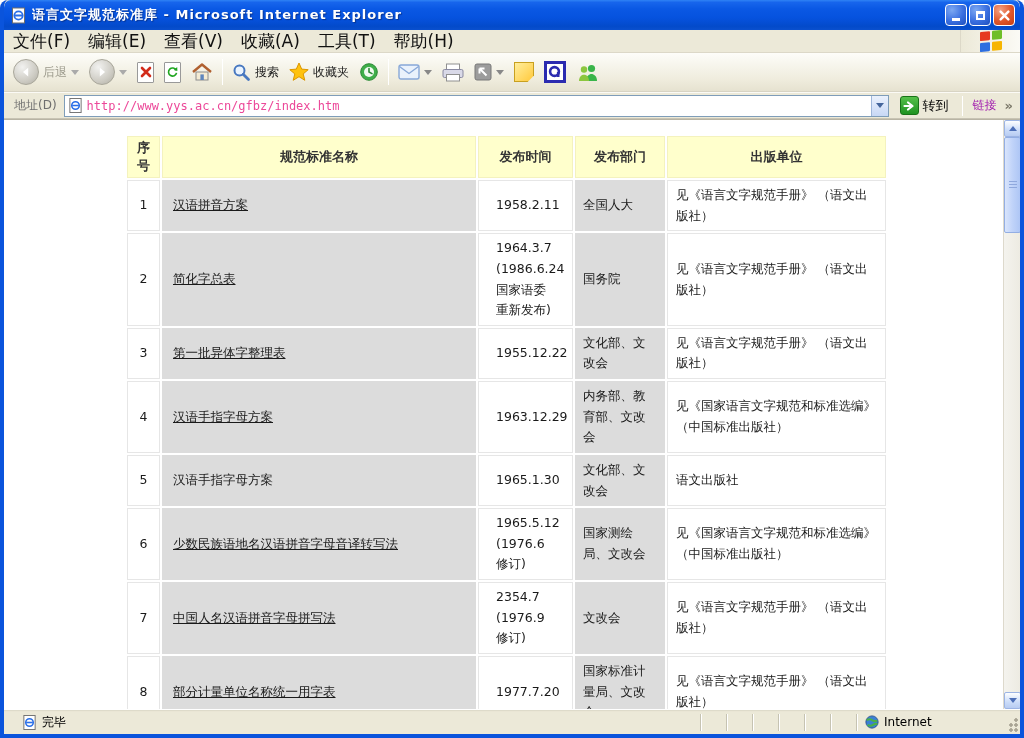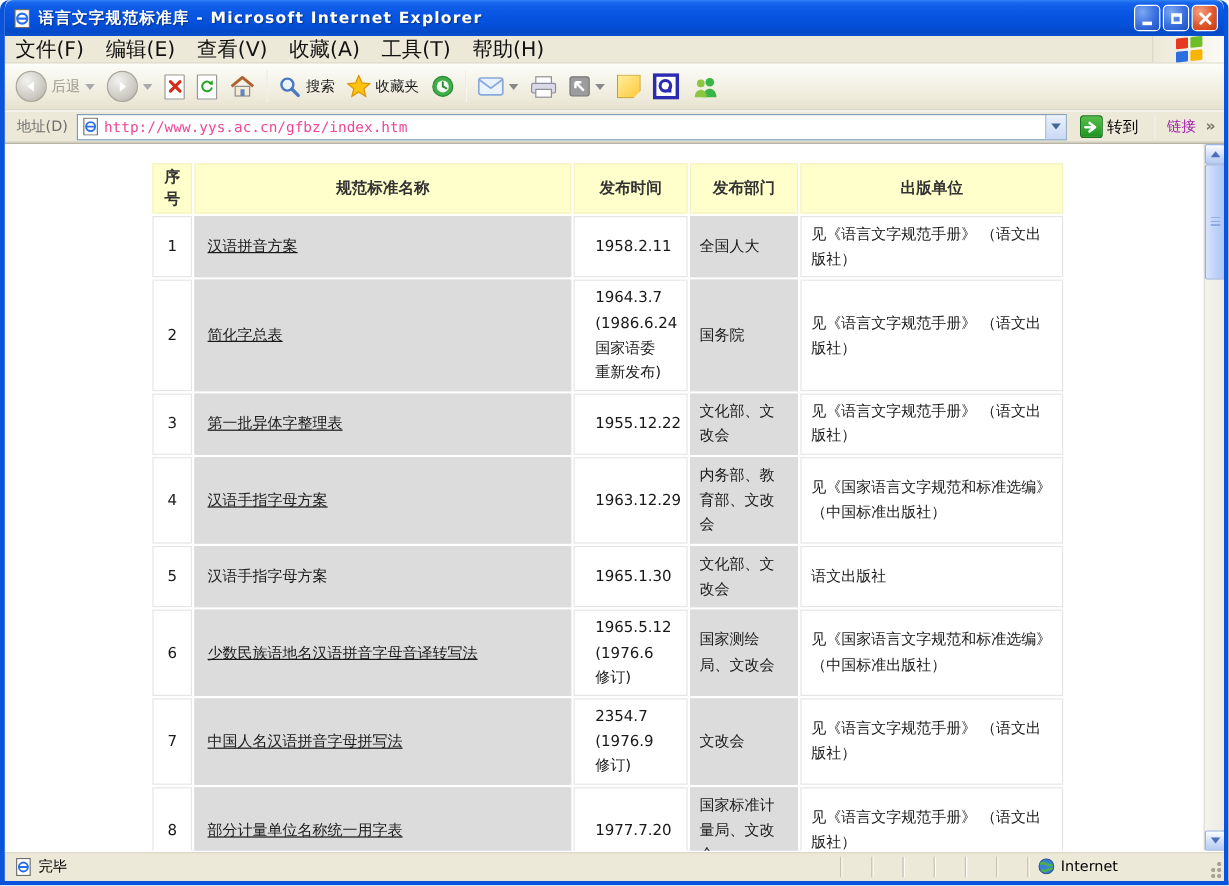--- a/index.html
+++ b/index.html
@@ -86,21 +86,21 @@
   .sb-up{top:0;} .sb-down{bottom:0;}
   .sb-thumb{position:absolute;left:0;top:17px;width:17px;height:96px;border:1px solid #93AEE3;border-radius:2px;
     background:linear-gradient(to right,#D9E5FC,#C0D3F9 50%,#AEC6F5);display:flex;align-items:center;justify-content:center;}
   .sb-grip{width:8px;height:8px;background:repeating-linear-gradient(to bottom,#8FA8DD 0 1px,transparent 1px 3px);}
   .arr{width:0;height:0;}
   .arr-up{border-left:4px solid transparent;border-right:4px solid transparent;border-bottom:5px solid #4D6FB8;}
   .arr-down{border-left:4px solid transparent;border-right:4px solid transparent;border-top:5px solid #4D6FB8;}
   
   .statusbar{height:25px;flex:0 0 25px;display:flex;align-items:center;background:#ECE9D8;
     border-top:1px solid #fff;box-shadow:inset 0 2px 2px -2px #B8B4A4;font-size:12px;color:#000;}
-  .sb-left{flex:1;display:flex;align-items:center;gap:5px;padding-left:8px;overflow:hidden;white-space:nowrap;}
+  .sb-left{flex:1;display:flex;align-items:center;gap:5px;padding-left:18px;overflow:hidden;white-space:nowrap;}
   .sb-cell{width:26px;height:17px;border-left:1px solid #C6C3B2;box-shadow:1px 0 0 #fff inset;}
   .sb-zone{width:150px;height:17px;border-left:1px solid #C6C3B2;box-shadow:1px 0 0 #fff inset;
     display:flex;align-items:center;gap:5px;padding-left:8px;}
   .sb-grip-corner{width:14px;height:20px;align-self:flex-end;background:
     radial-gradient(circle 1.5px at 10px 16px,#A8A494 1.5px,transparent 2px),
     radial-gradient(circle 1.5px at 5px 16px,#A8A494 1.5px,transparent 2px),
     radial-gradient(circle 1.5px at 10px 11px,#A8A494 1.5px,transparent 2px),
     radial-gradient(circle 1.5px at 10px 6px,#A8A494 1.5px,transparent 2px),
     radial-gradient(circle 1.5px at 5px 11px,#A8A494 1.5px,transparent 2px);}
 </style>

